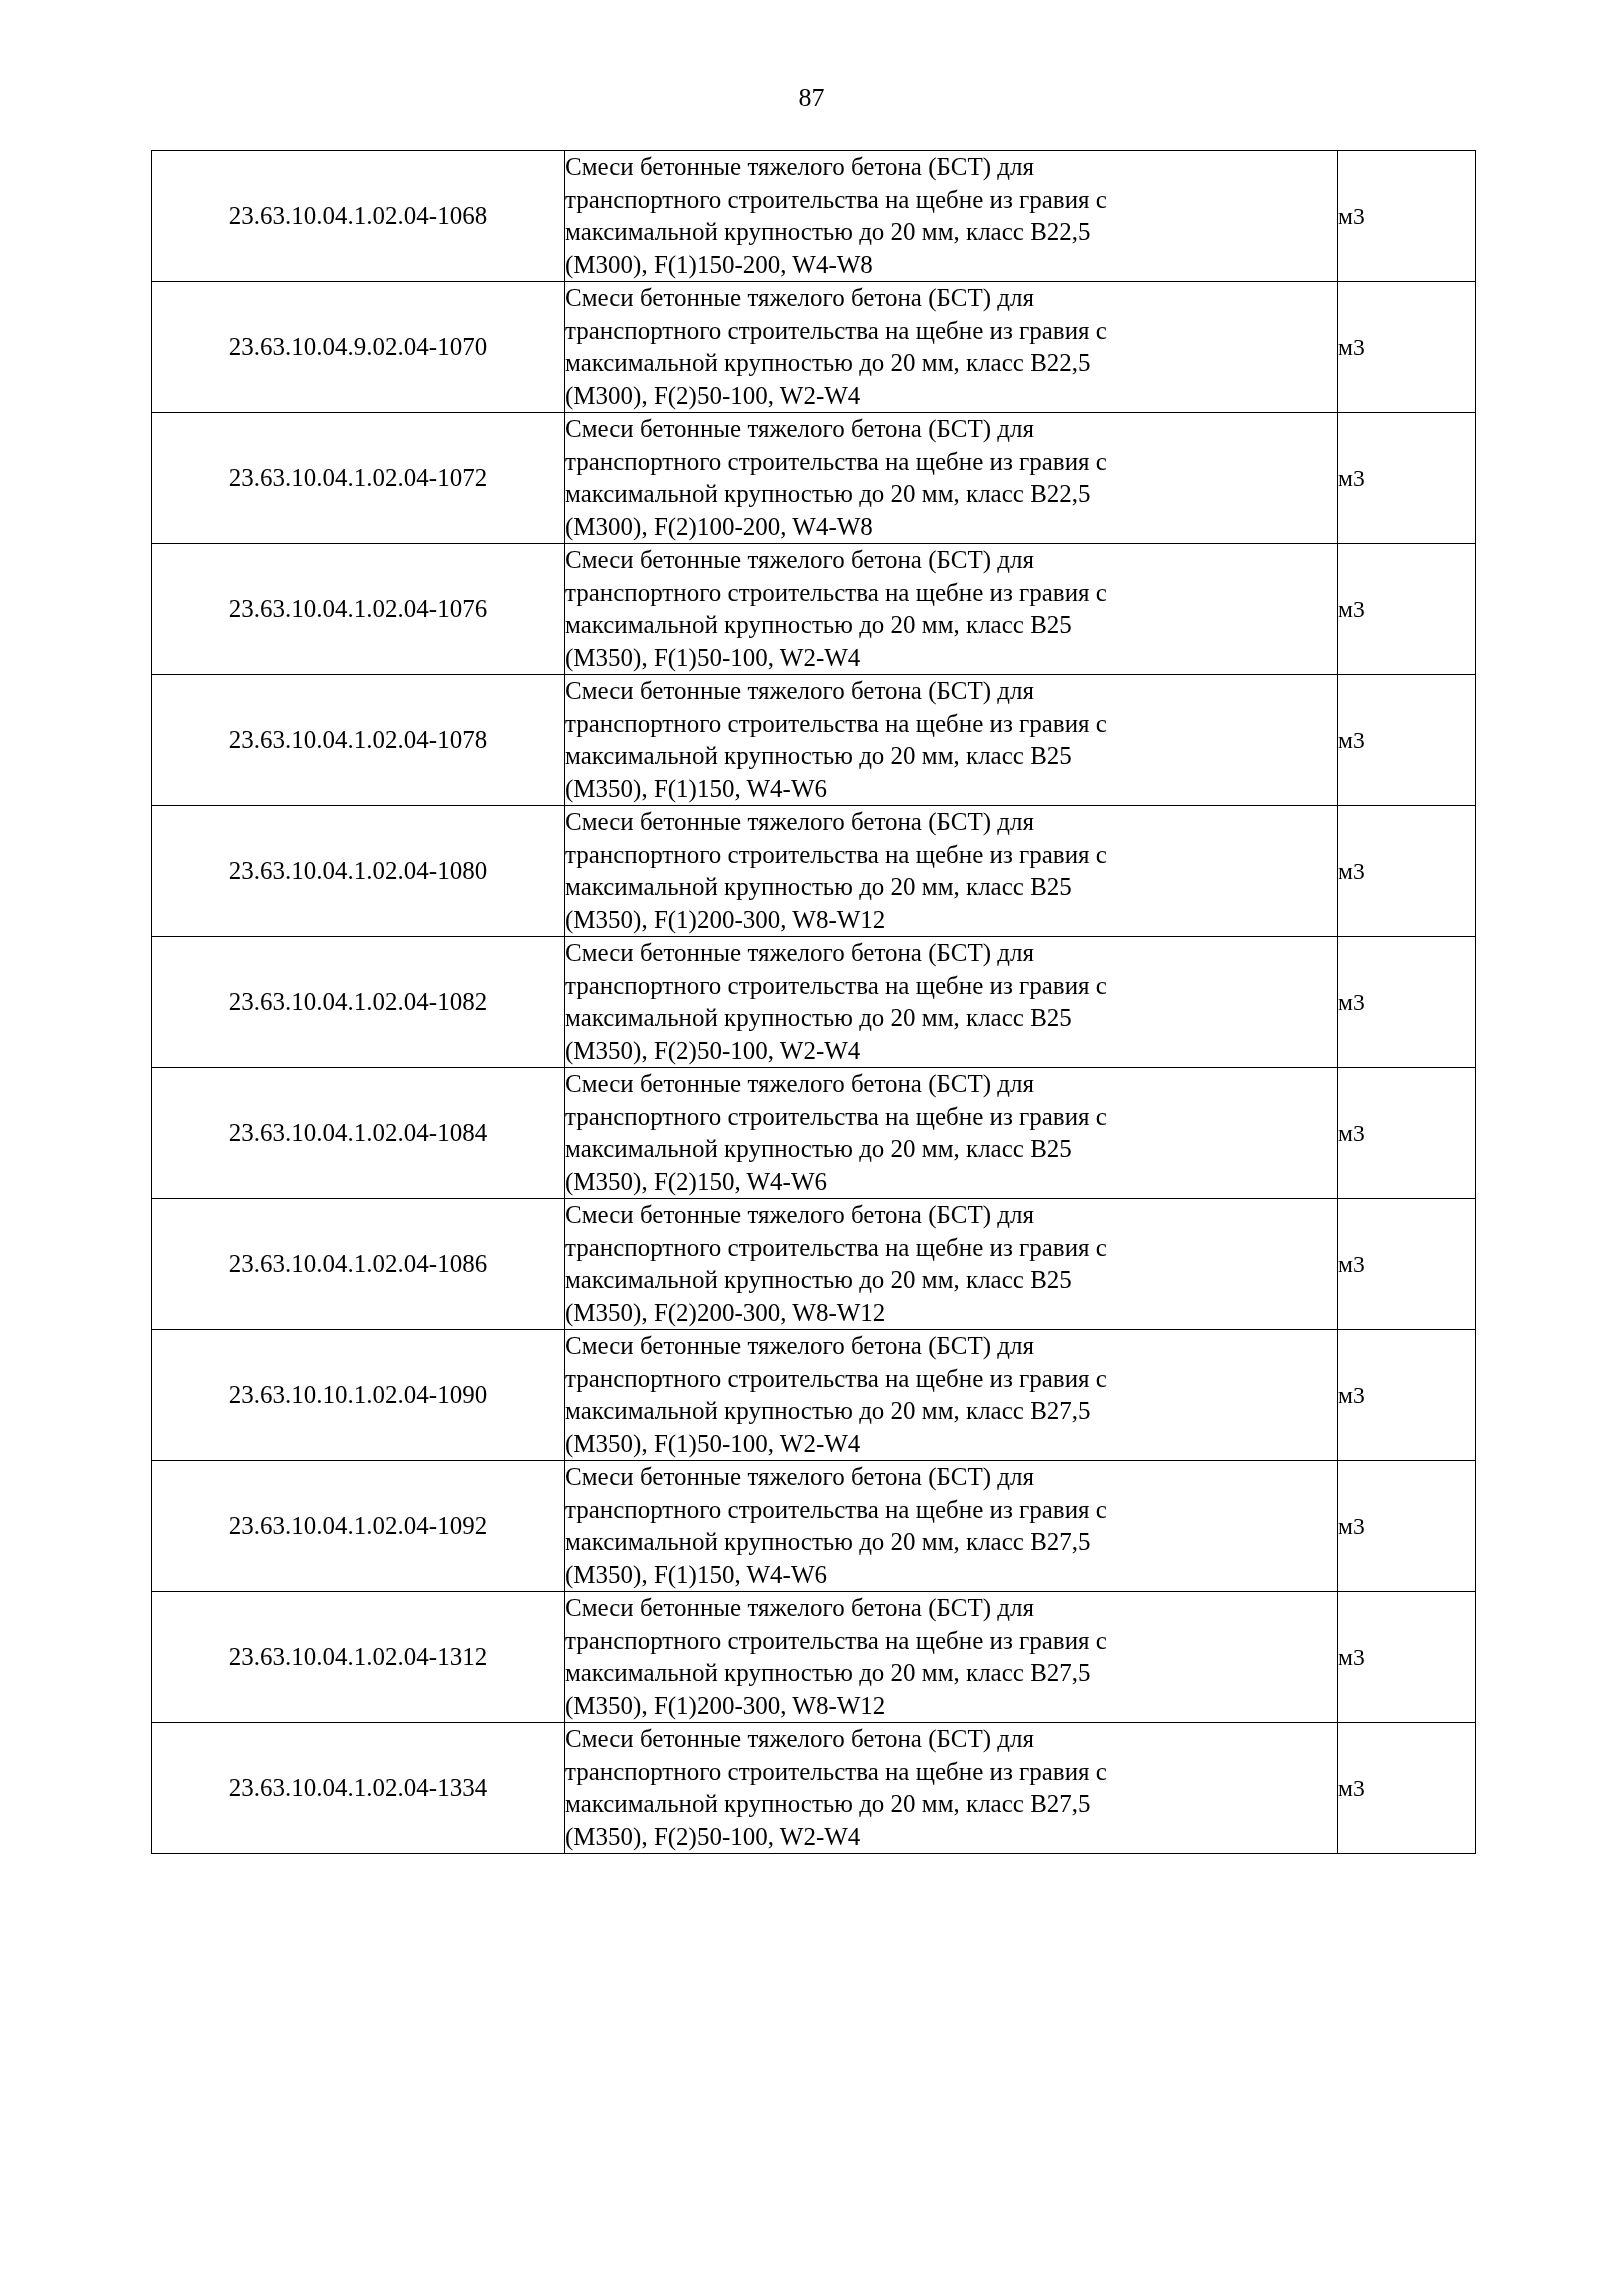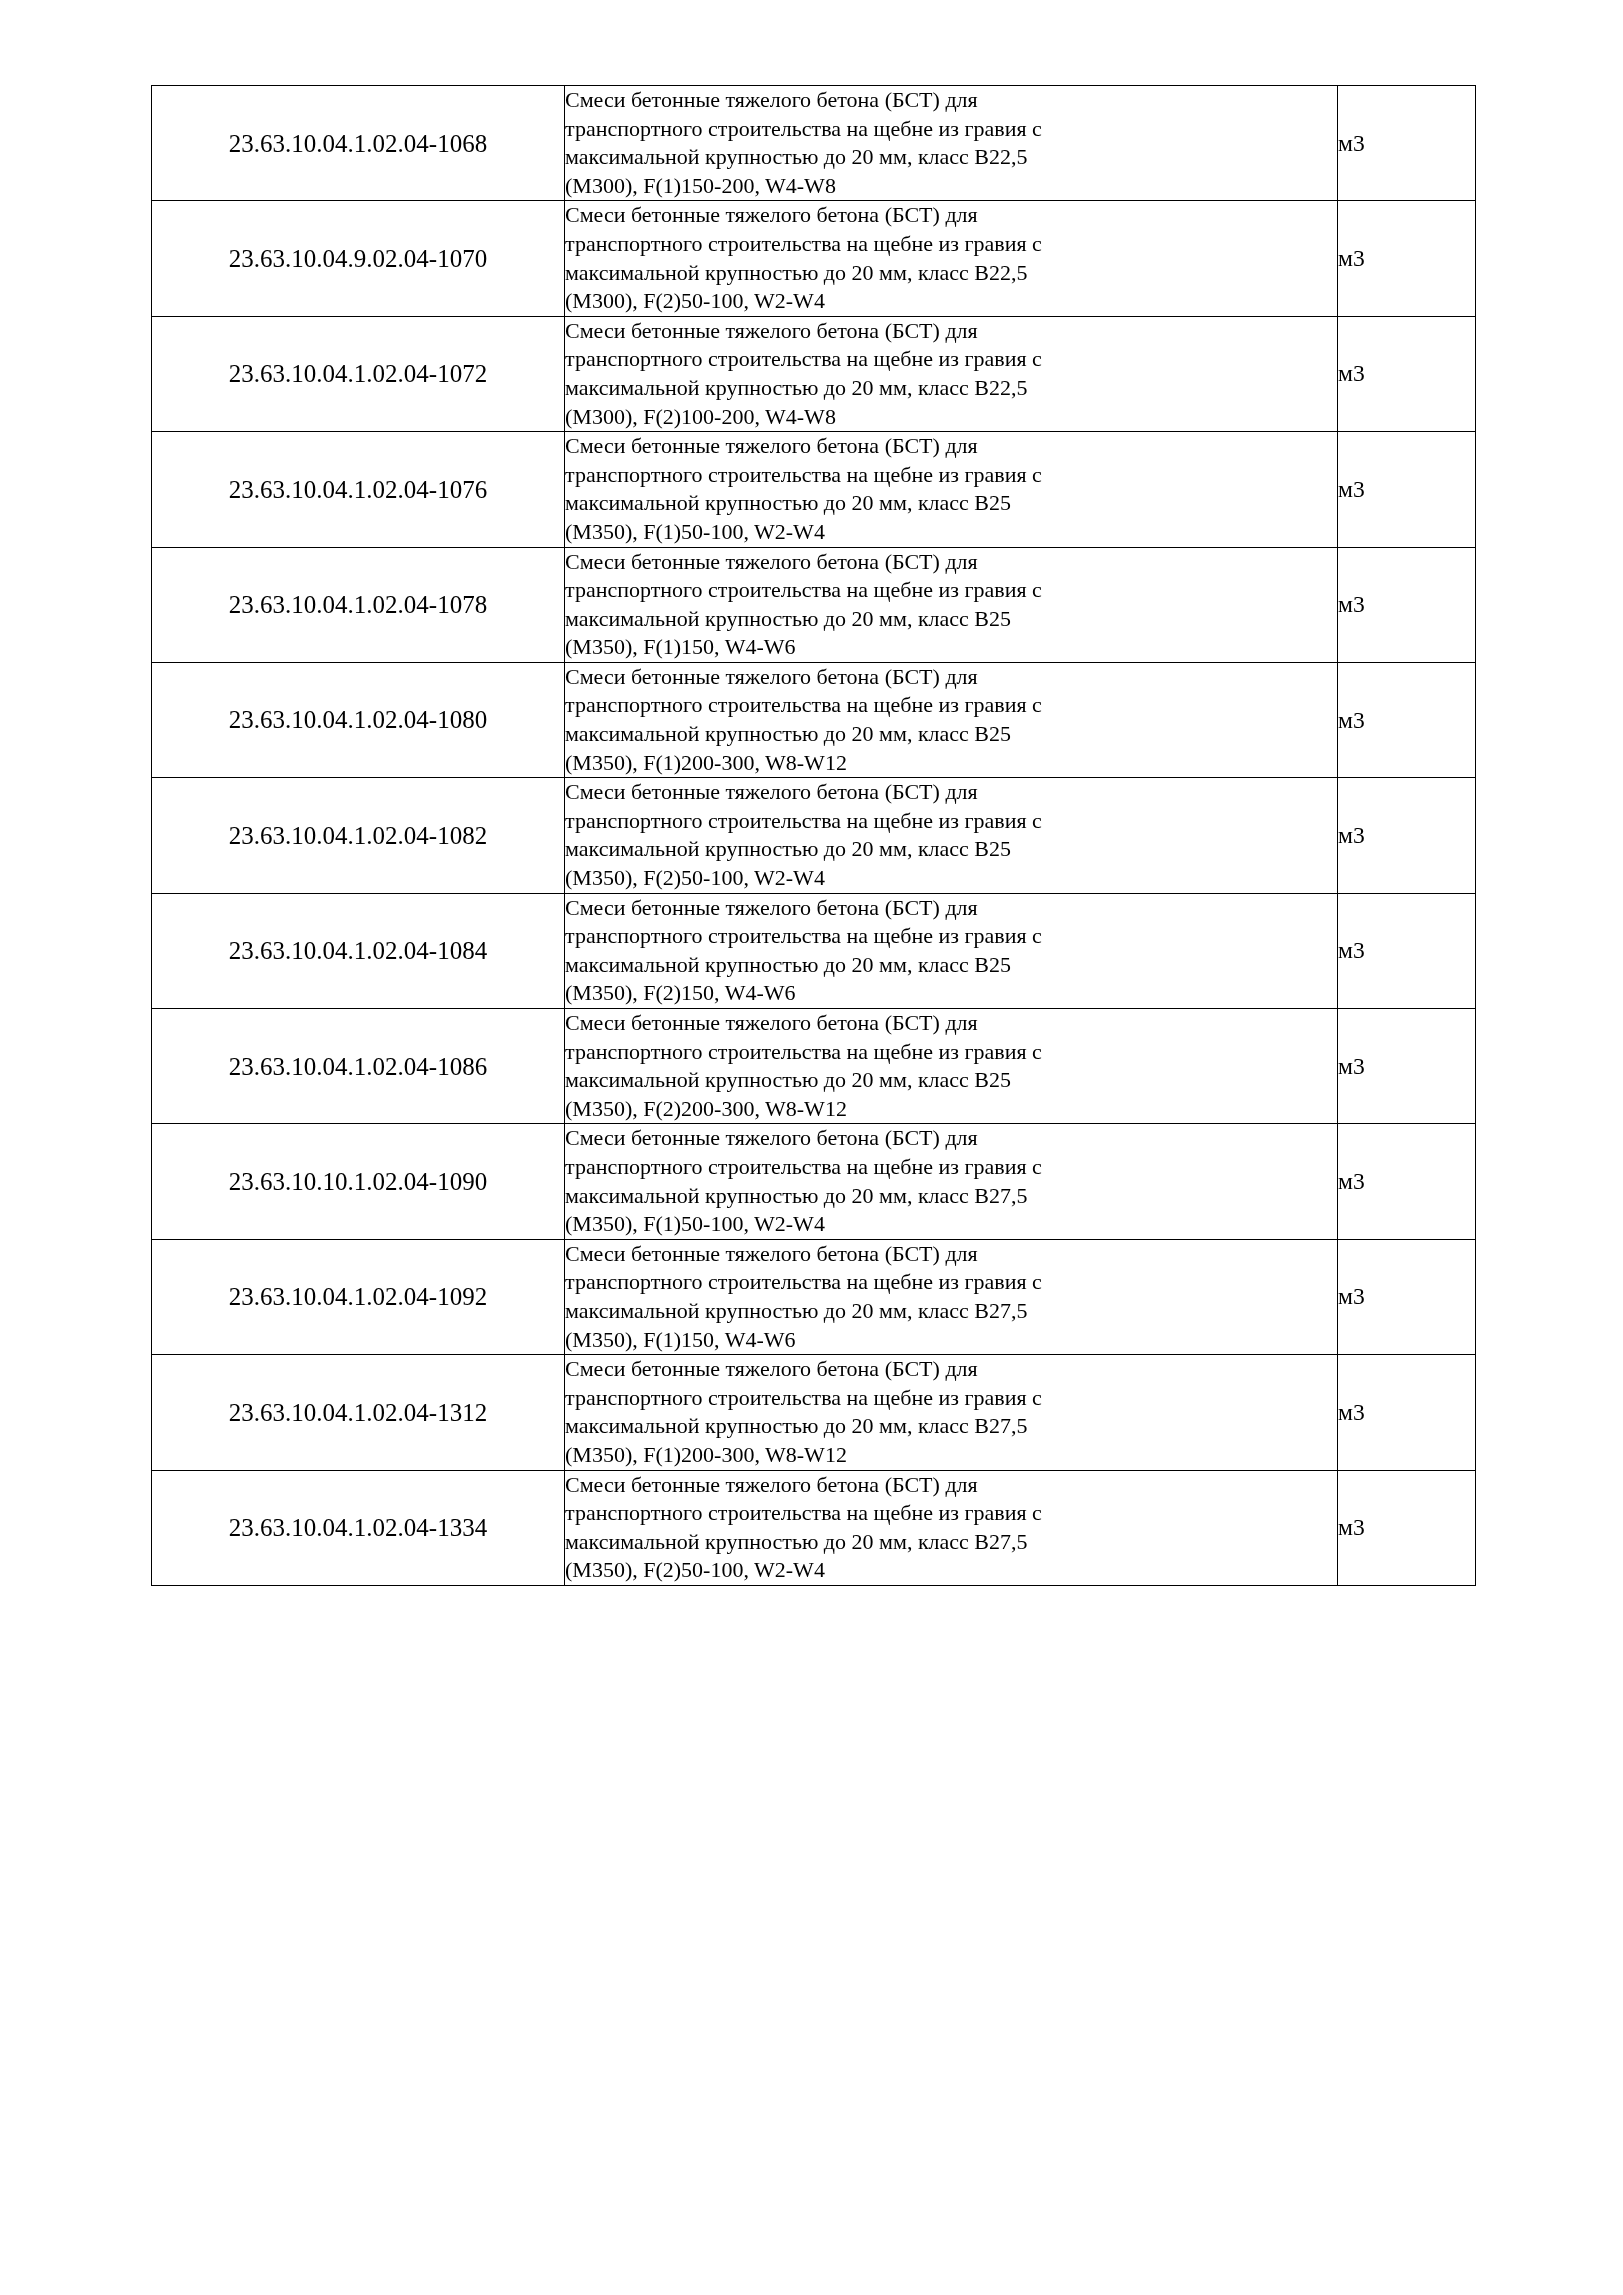--- a/index.html
+++ b/index.html
@@ -43,41 +43,42 @@
   td.code-cell {
     width: 412px;
     text-align: center;
     font-size: 25px;
     padding: 5.2px 6.5px;
     line-height: 1.25;
   }
   td.name-cell {
     width: 772px;
     text-align: left;
-    font-size: 22px;
+    font-size: 25px;
     padding: 6.5px 9.2px 7.9px 10.5px;
     line-height: 1.3;
     vertical-align: top;
   }
   td.unit-cell {
     width: 137px;
     text-align: left;
     font-size: 23.6px;
     padding: 5.2px 3.9px;
   }
   .name-line {
     display: block;
     white-space: nowrap;
   }
 </style>
 </head>
 <body>
 
 <div class="page">
 
+  <div class="page-number">87</div>
 
   <table class="reg-table">
     <tbody>
         <tr>
           <td class="code-cell">23.63.10.04.1.02.04-1068</td>
           <td class="name-cell">
             <span class="name-line">Смеси бетонные тяжелого бетона (БСТ) для</span>
             <span class="name-line">транспортного строительства на щебне из гравия с</span>
             <span class="name-line">максимальной крупностью до 20 мм, класс В22,5</span>
             <span class="name-line">(М300), F(1)150-200, W4-W8</span>

